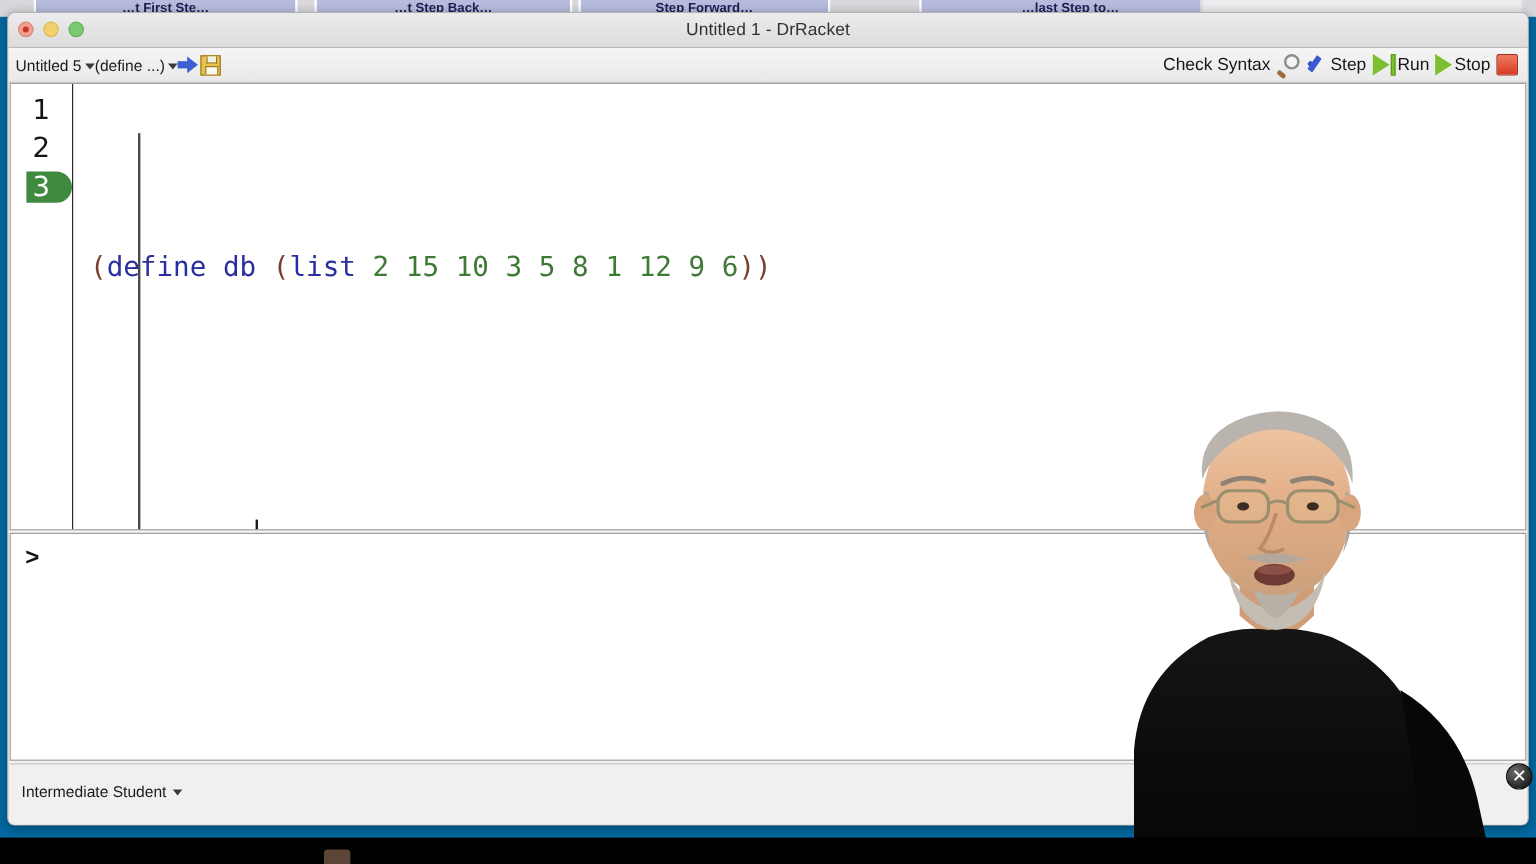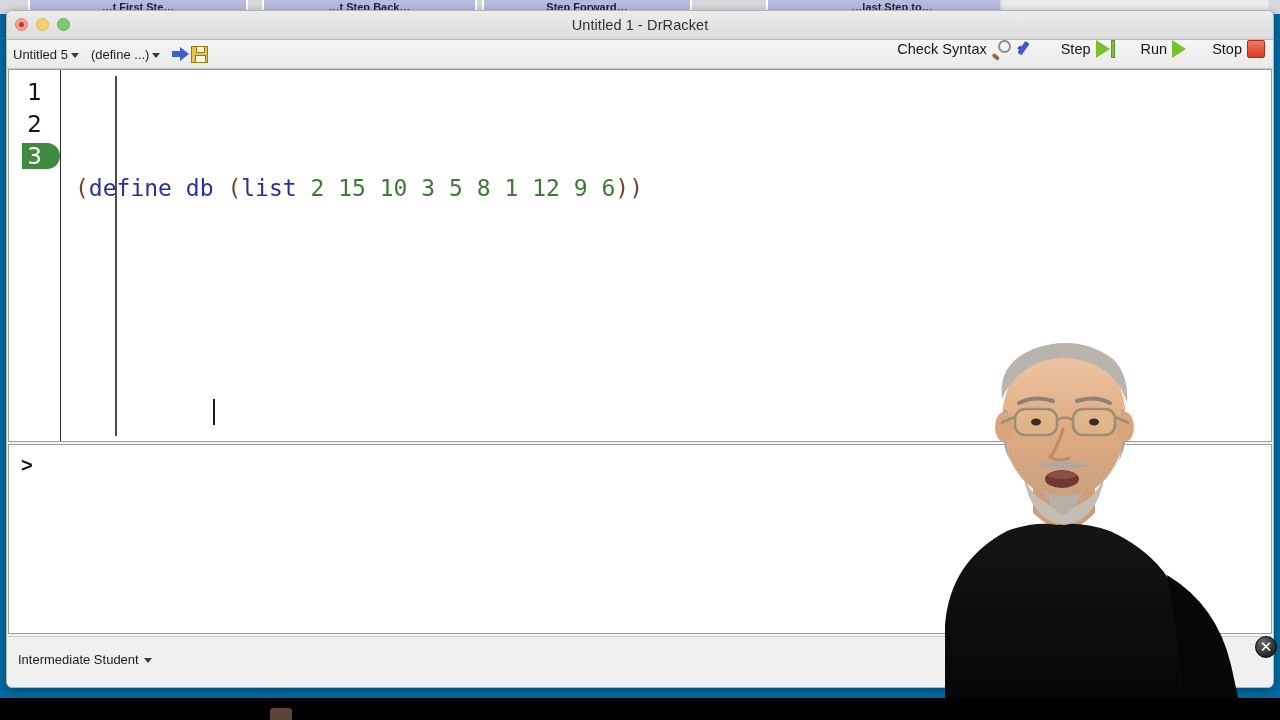--- a/index.html
+++ b/index.html
@@ -105,28 +105,28 @@
   
   .toolbar {
     position: relative;
     height: 28px;
     background: linear-gradient(to bottom, #f5f5f5 0%, #e9e9e9 100%);
     border-bottom: 1px solid #c3c3c3;
     display: flex;
     align-items: center;
     padding: 0 6px;
   }
-  .tb-left { display: flex; align-items: center; gap: 12px; }
+  .tb-left { display: flex; align-items: center; }
   .tb-right {
     position: absolute;
     right: 8px; top: 0;
     height: 28px;
     display: flex;
-    align-items: flex-start;
-    gap: 26px;
+    align-items: center;
+    gap: 2px;
   }
   .tb-menu {
     display: inline-flex;
     align-items: center;
     gap: 3px;
     font-size: 13px;
     color: #1d1d1d;
     cursor: default;
   }
   .caret {
@@ -310,20 +310,21 @@
     z-index: 1;
   }
   .code {
     flex: 1;
     padding: 6px 0 0 14px;
     font-family: "DejaVu Sans Mono", monospace;
     font-size: 23px;
     line-height: 32px;
     white-space: pre;
     position: relative;
+    margin-top: 35px;
   }
   .code .ln-row { height: 32px; }
   .paren  { color: #7a3f2c; }
   .kw     { color: #2b2f9e; }
   .num    { color: #3e7a35; }
   .caretbar {
     display: inline-block;
     width: 1.5px;
     height: 26px;
     background: #1a1a1a;

